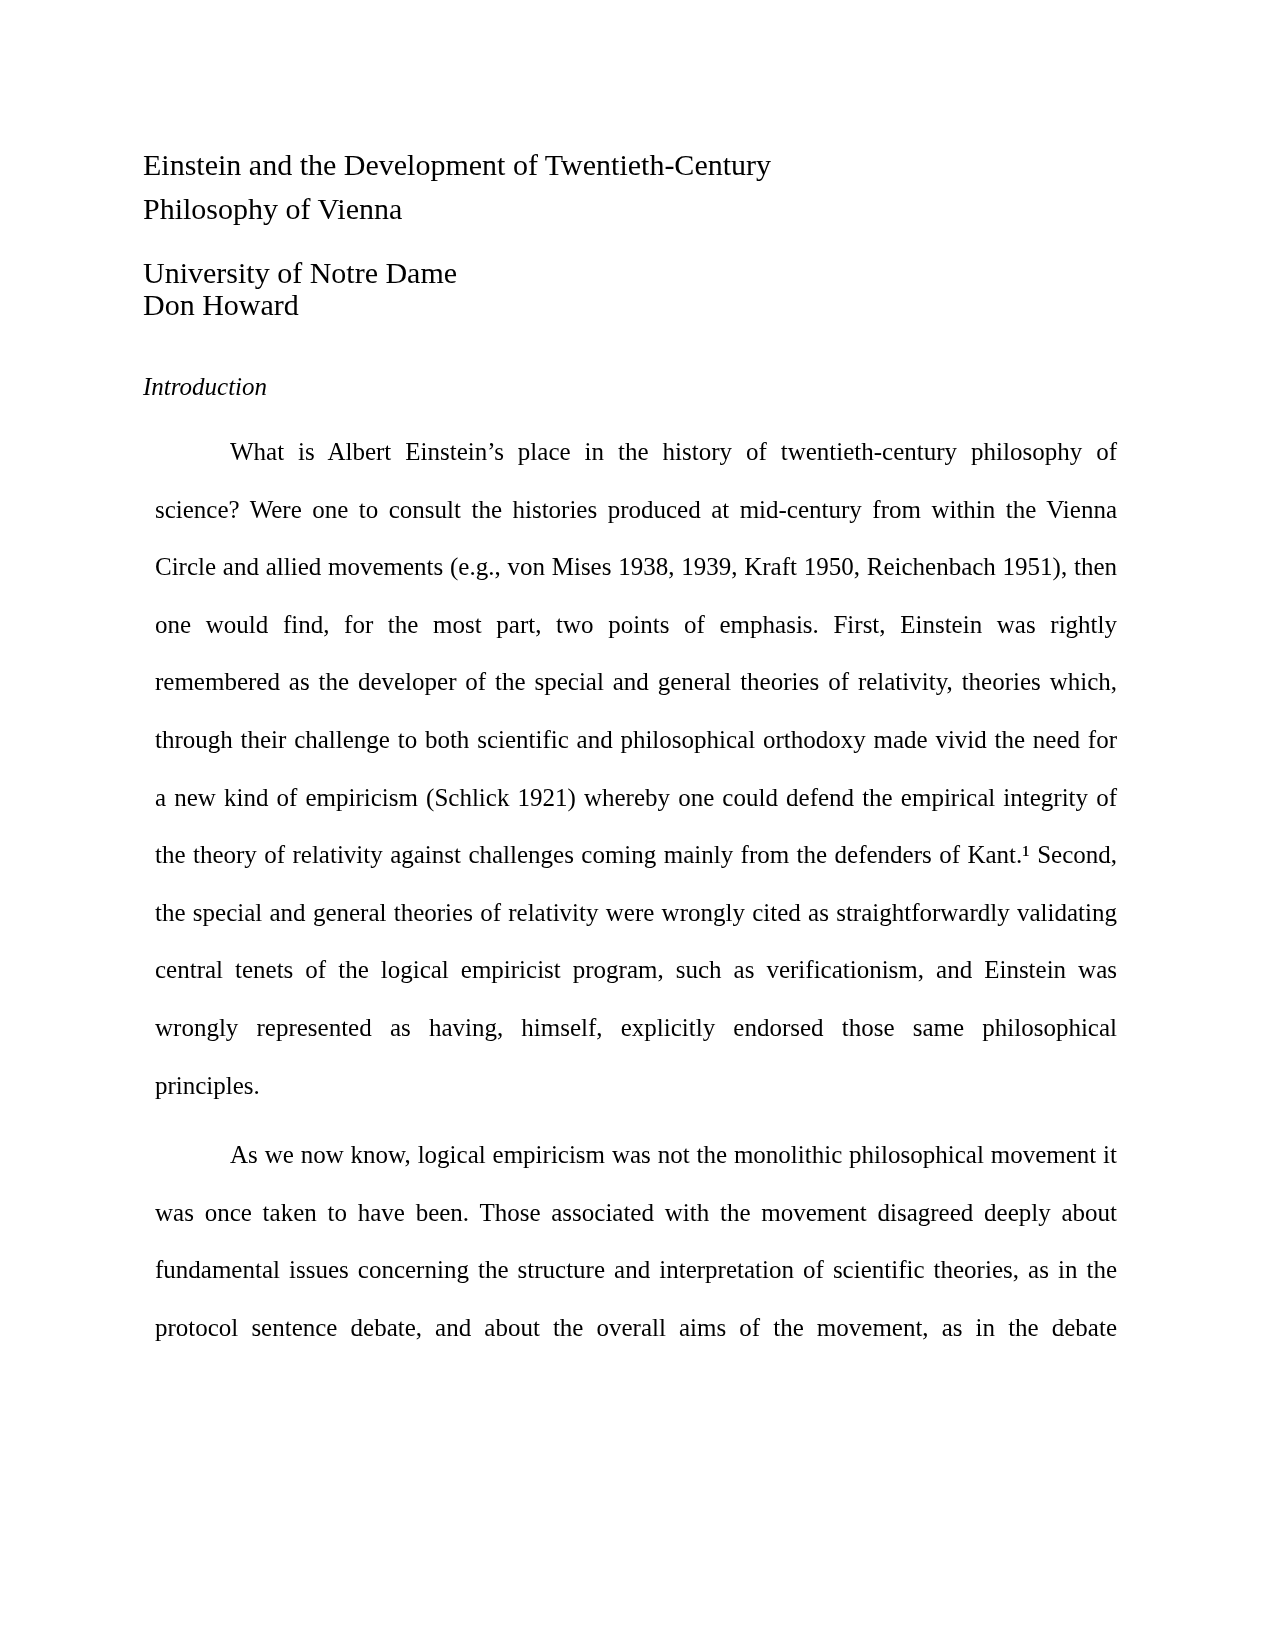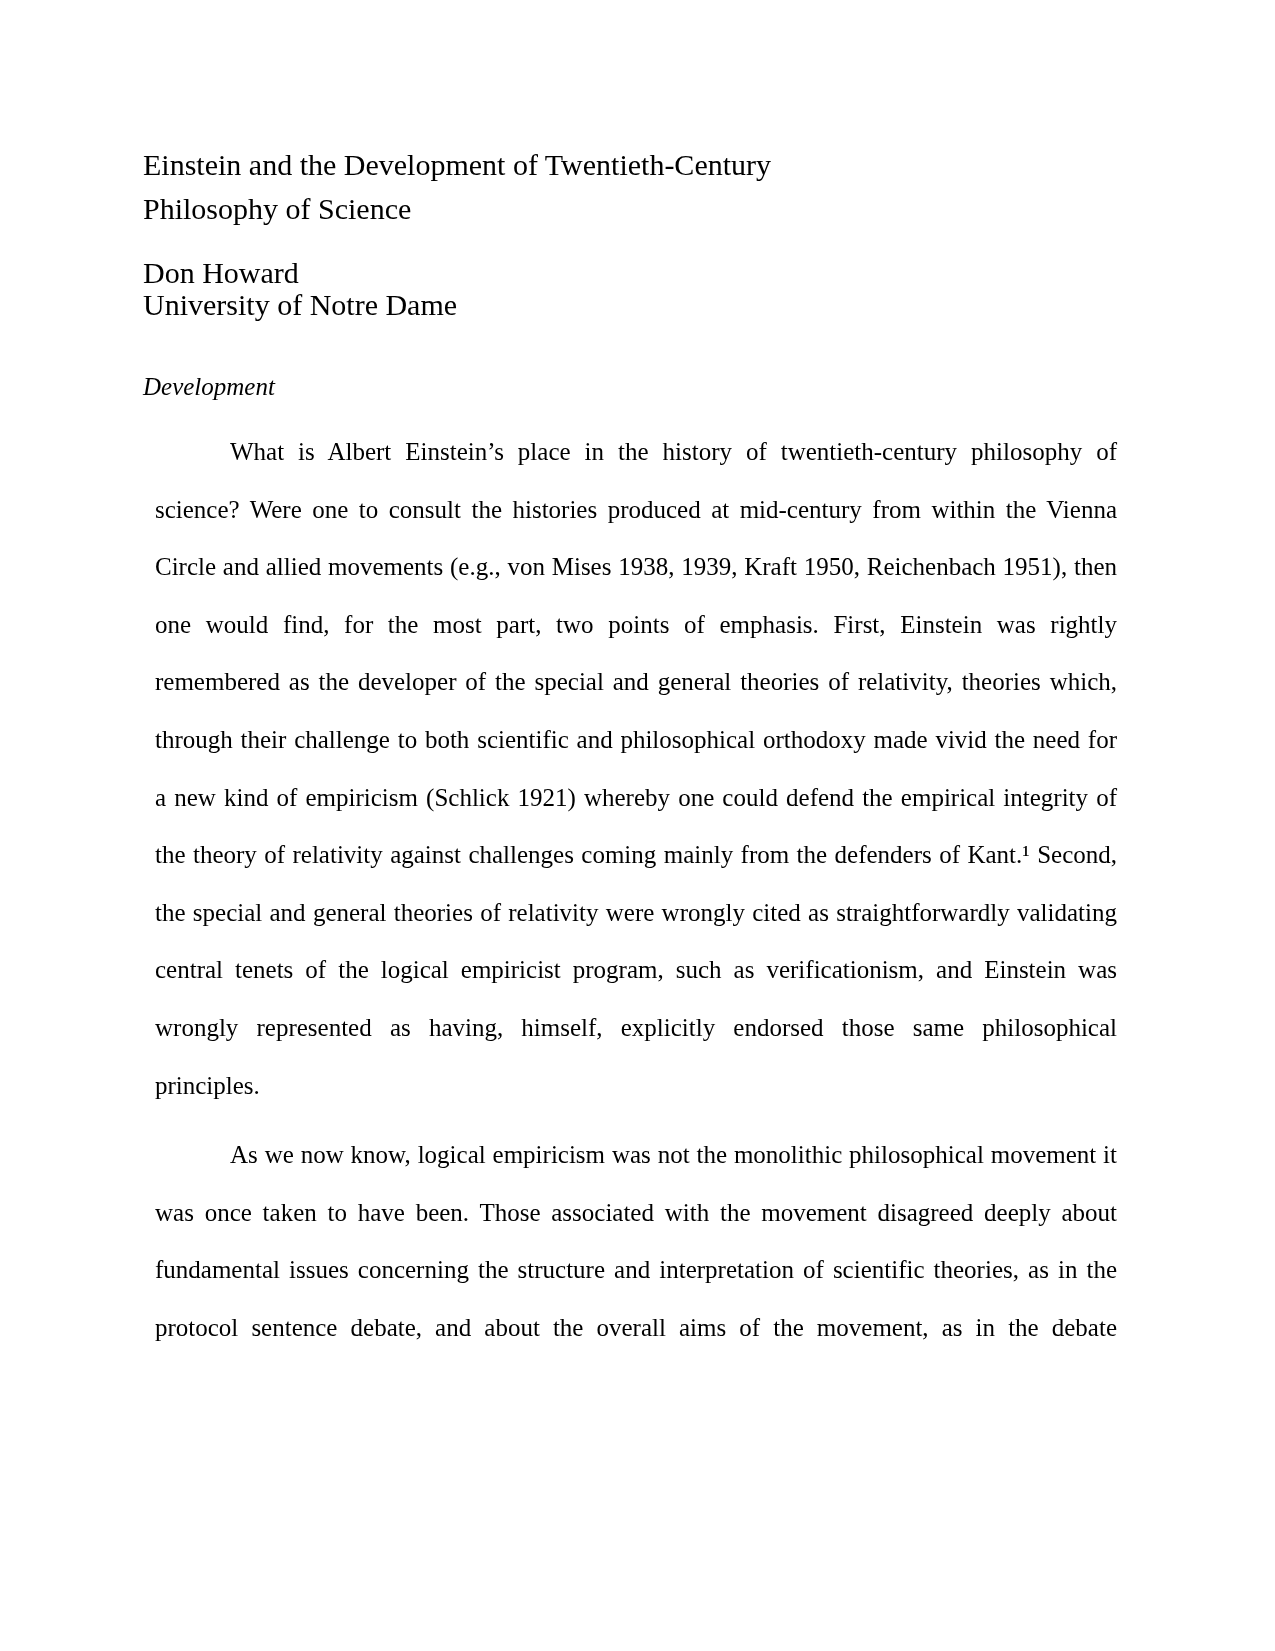--- a/index.html
+++ b/index.html
@@ -58,27 +58,27 @@
     text-align-last: justify;
     font-family: Liberation Serif, serif;
   }
 </style>
 </head>
 <body>
 
 <div class="page">
   <div class="content">
 
-    <h1 class="title"><span>Einstein and the Development of Twentieth-Century</span><br><span>Philosophy of Science</span></h1>
+    <h1 class="title"><span>Einstein and the Development of Twentieth-Century</span><br><span>Philosophy of Vienna</span></h1>
 
     <div class="author-block">
+      <div>University of Notre Dame</div>
       <div>Don Howard</div>
-      <div>University of Notre Dame</div>
     </div>
 
-    <div class="section-heading">Development</div>
+    <div class="section-heading">Introduction</div>
 
     <p class="body-para first">What is Albert Einstein’s place in the history of twentieth-century philosophy of science? Were one to consult the histories produced at mid-century from within the Vienna Circle and allied movements (e.g., von Mises 1938, 1939, Kraft 1950, Reichenbach 1951), then one would find, for the most part, two points of emphasis. First, Einstein was rightly remembered as the developer of the special and general theories of relativity, theories which, through their challenge to both scientific and philosophical orthodoxy made vivid the need for a new kind of empiricism (Schlick 1921) whereby one could defend the empirical integrity of the theory of relativity against challenges coming mainly from the defenders of Kant.¹ Second, the special and general theories of relativity were wrongly cited as straightforwardly validating central tenets of the logical empiricist program, such as verificationism, and Einstein was wrongly represented as having, himself, explicitly endorsed those same philosophical principles.</p>
 
     <p class="body-para continued">As we now know, logical empiricism was not the monolithic philosophical movement it was once taken to have been. Those associated with the movement disagreed deeply about fundamental issues concerning the structure and interpretation of scientific theories, as in the protocol sentence debate, and about the overall aims of the movement, as in the debate between the left and right wings of the Vienna Circle over the role of politics in science and philosophy.² Along with such differences went subtle differences in the assessment of Einstein’s legacy to logical empiricism. Philipp Frank–himself a dissenter from central points of right-wing Vienna Circle doctrine–deserves</p>
 
   </div>
 </div>
 
 </body></html>

